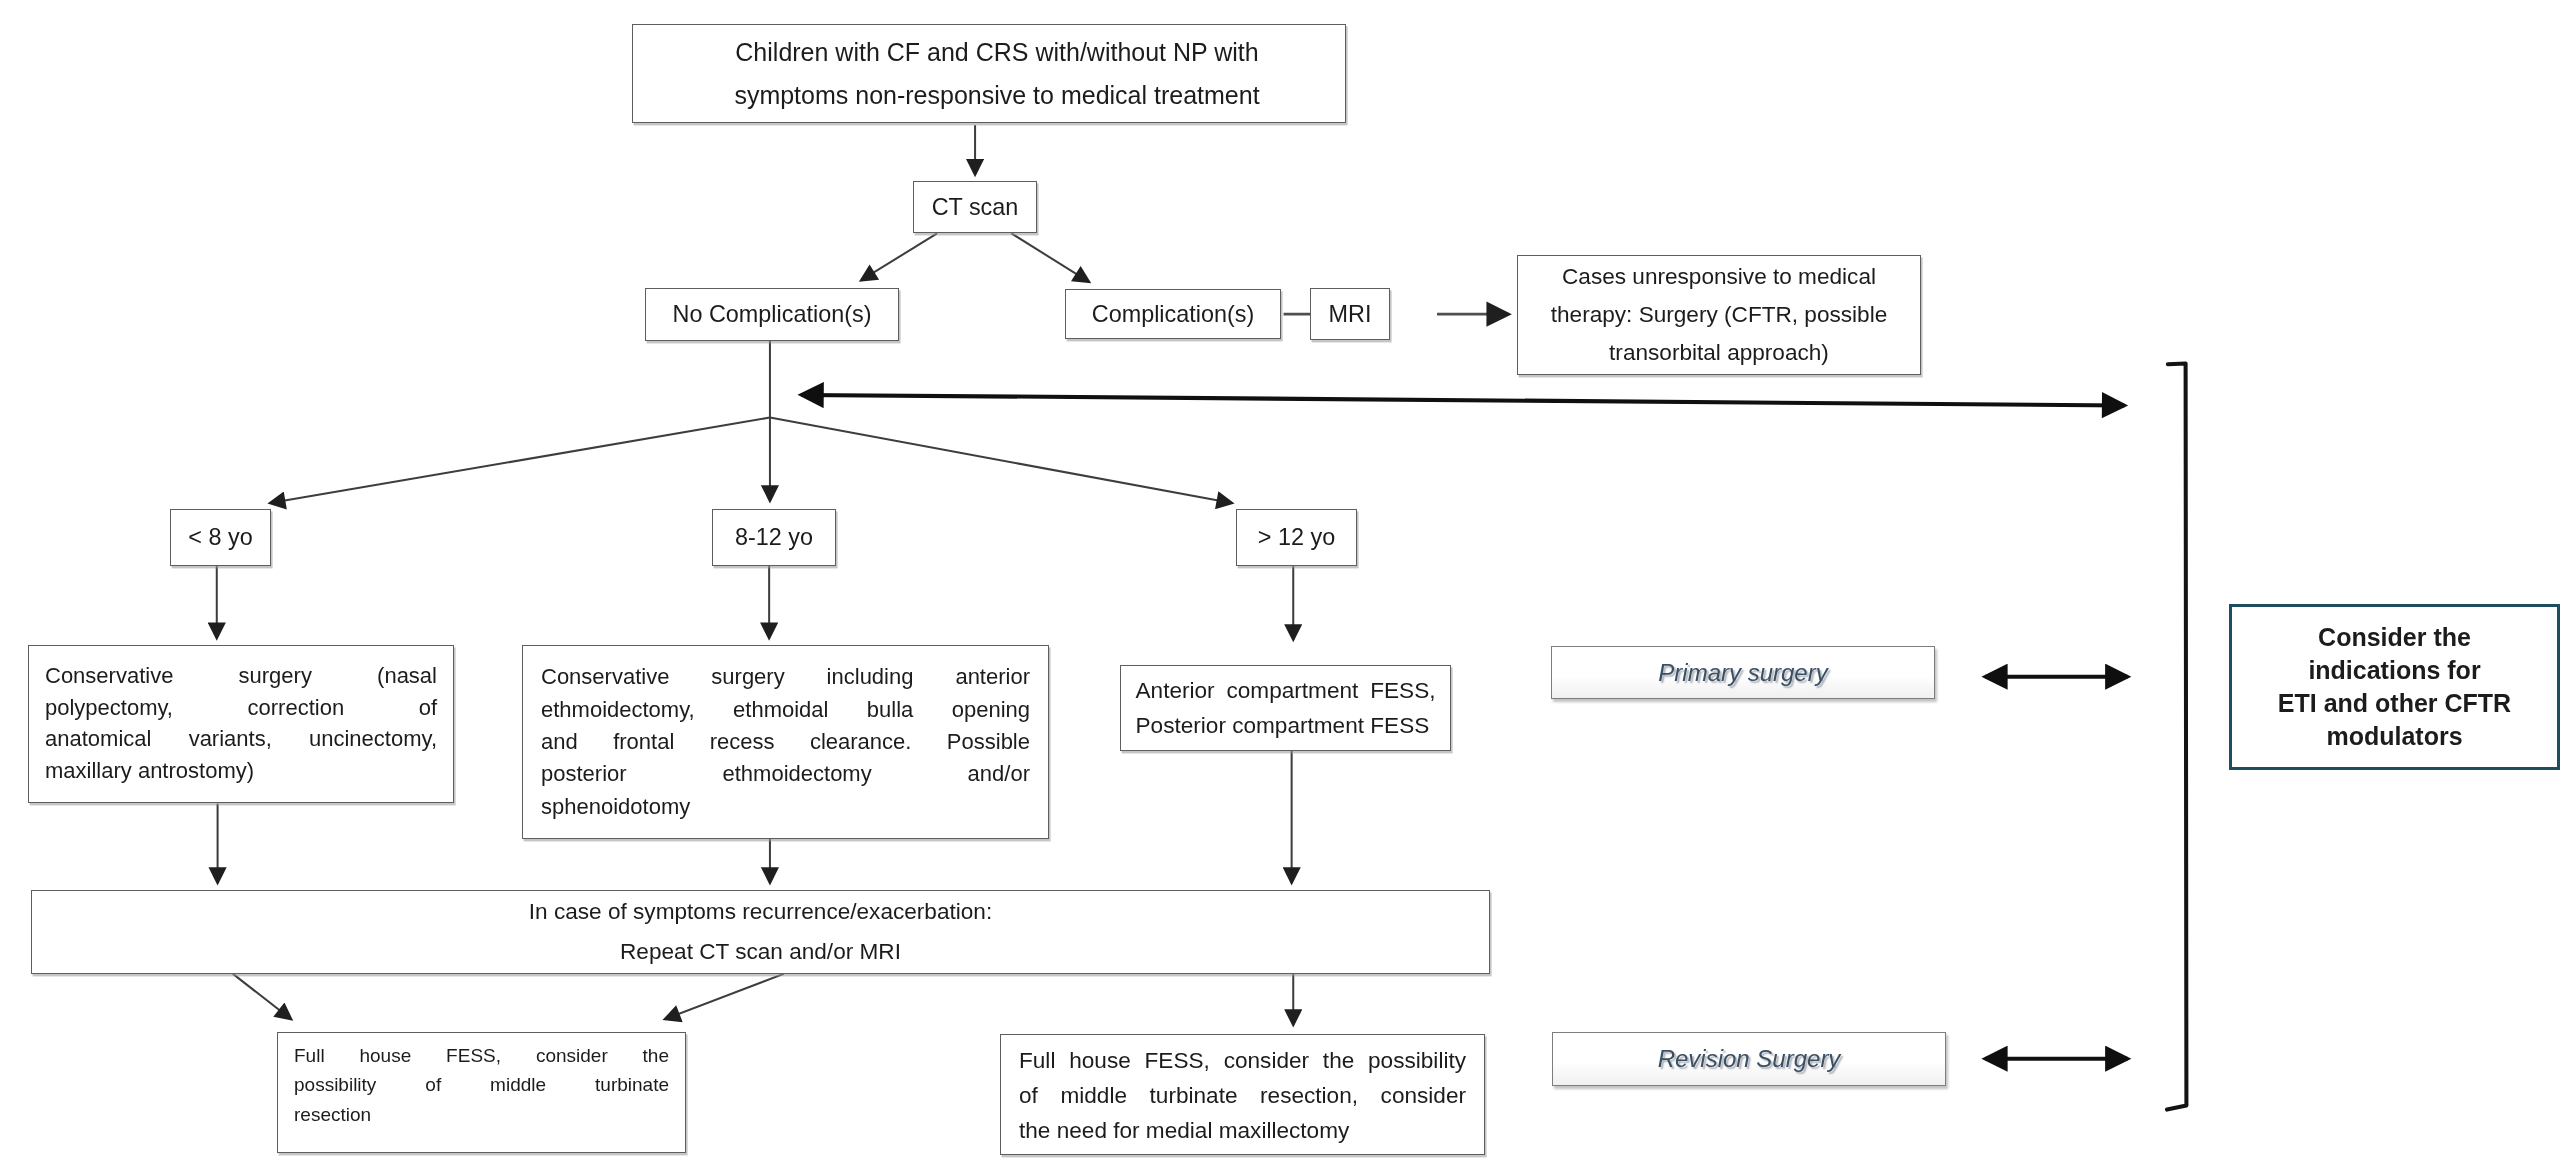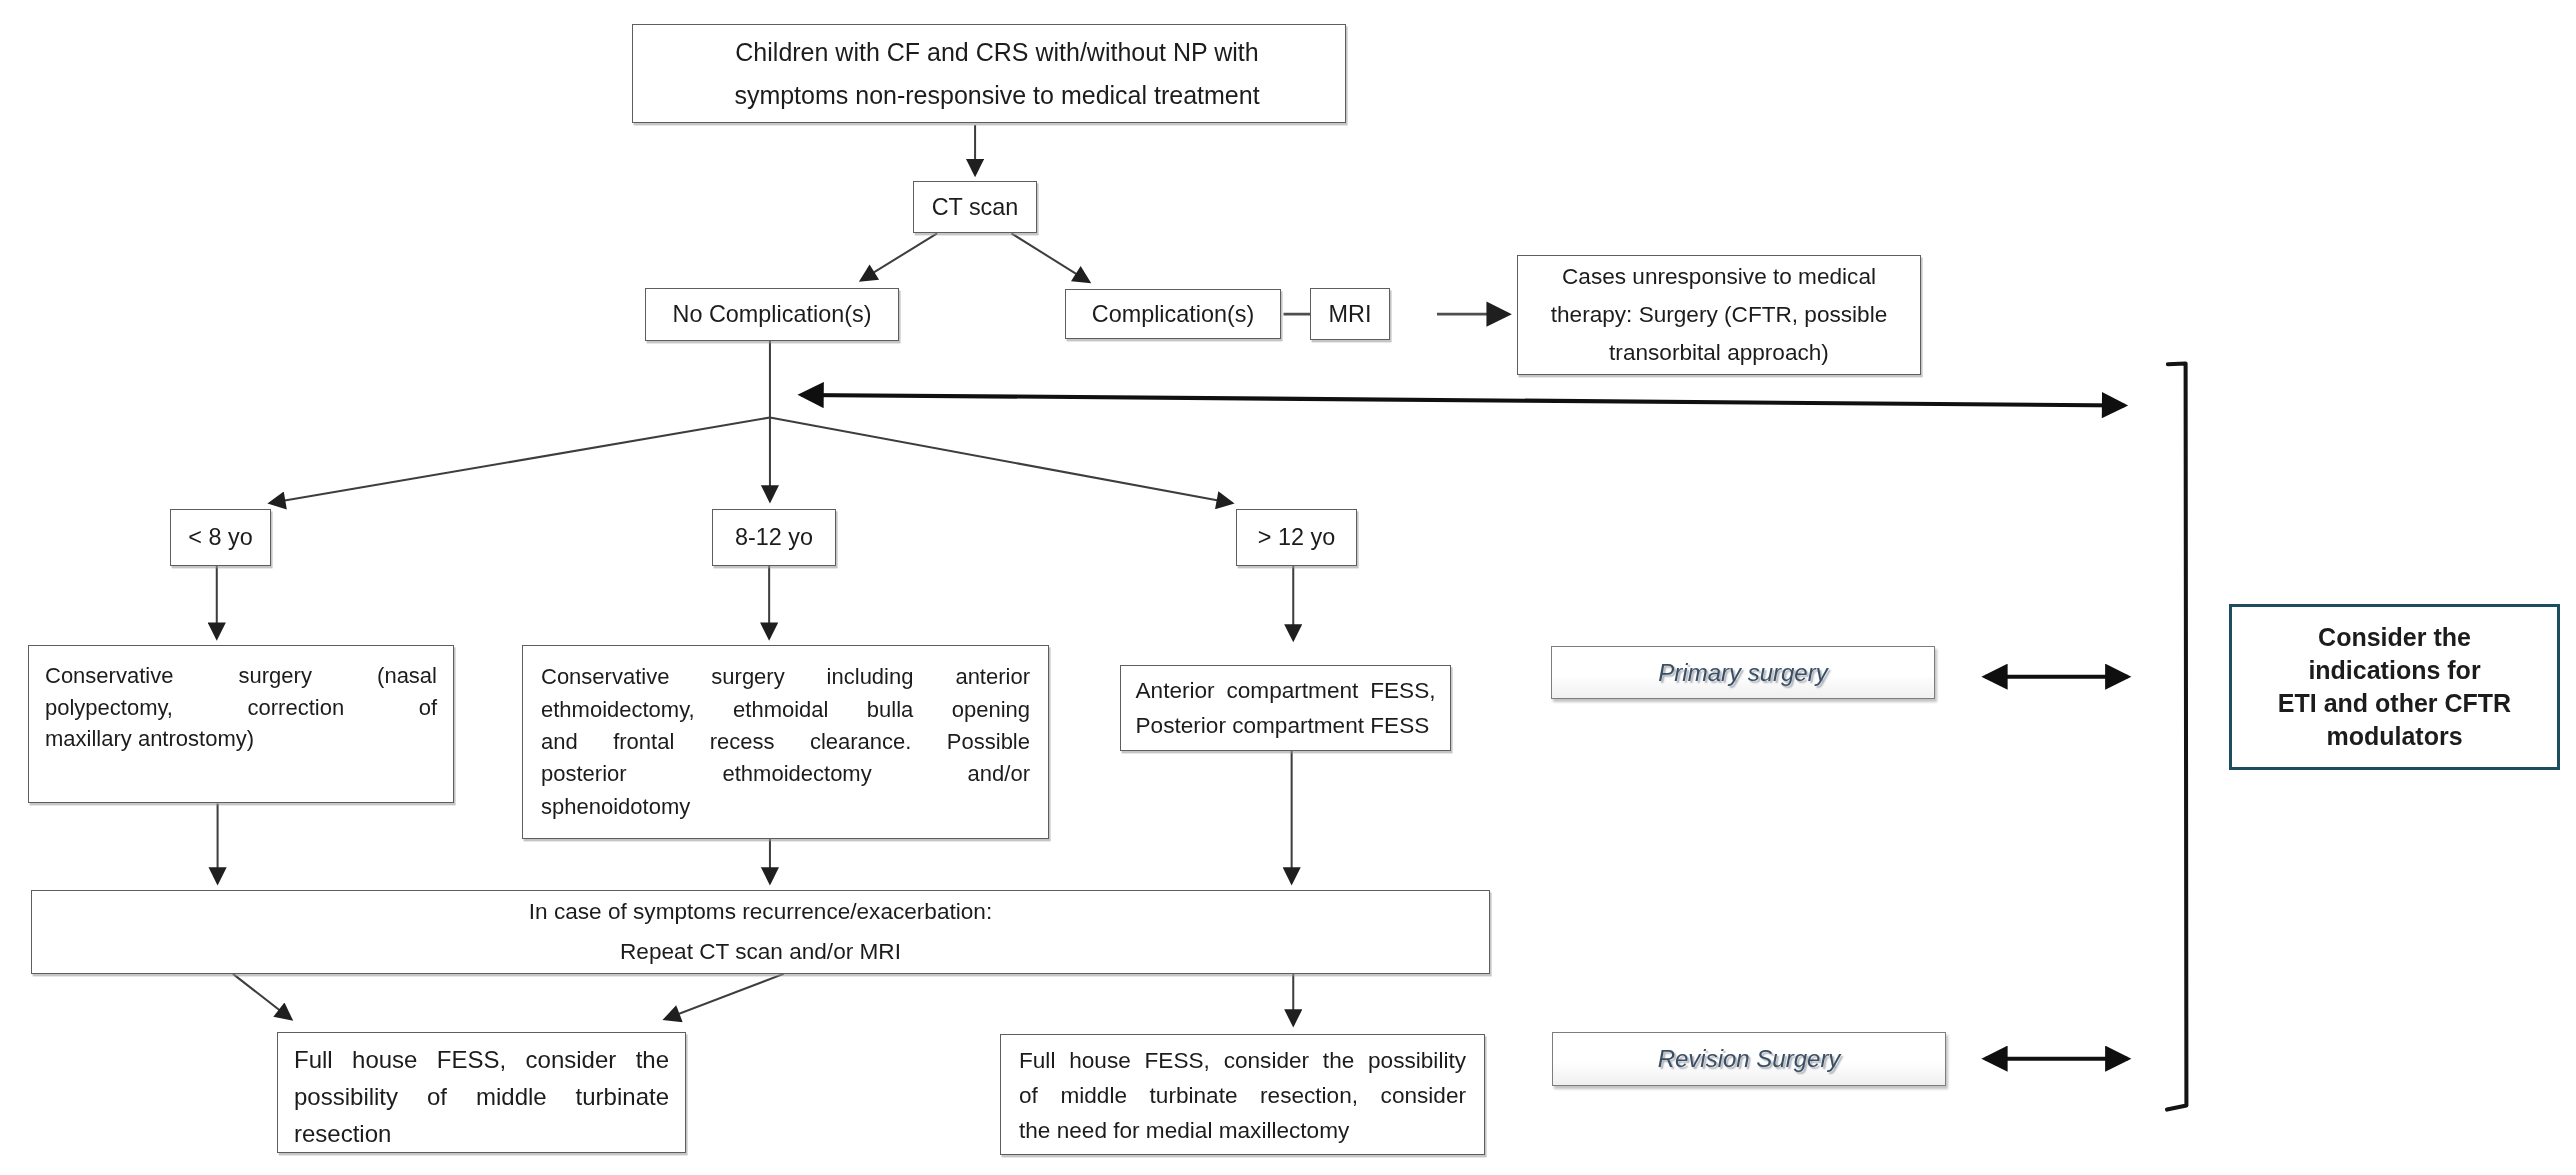--- a/index.html
+++ b/index.html
@@ -24,21 +24,21 @@
   #n-mri     {left:1310px;top:288px; width:80px;  height:52px;  font-size:23.4px;}
   #n-cases   {left:1517px;top:255px; width:404px; height:120px; font-size:22.6px; line-height:1.68;}
   #n-age1    {left:170px; top:509px; width:101px; height:57px;  font-size:23.4px;}
   #n-age2    {left:712px; top:509px; width:124px; height:57px;  font-size:23.4px;}
   #n-age3    {left:1236px;top:509px; width:121px; height:57px;  font-size:23.4px;}
   #n-cons1   {left:28px;  top:645px; width:426px; height:158px; font-size:22px; line-height:1.45; padding:13.7px 16px;}
   #n-cons2   {left:522px; top:645px; width:527px; height:194px; font-size:22px; line-height:1.47; padding:15.3px 18px;}
   #n-fess    {left:1120px;top:647px; width:331px; height:86px; font-size:22.6px; line-height:1.58; padding:6.5px 14.5px;margin-top:18px;}
   #n-primary {left:1551px;top:646px; width:384px; height:53px;  font-size:24px;}
   #n-recur   {left:31px;  top:890px;width:1459px;height:84px; font-size:22.6px; line-height:1.78;}
-  #n-fh1     {left:277px; top:1032px;width:409px; height:121px; font-size:24px; line-height:1.55; padding:8px 16px;}
+  #n-fh1     {left:277px; top:1032px;width:409px; height:121px; font-size:19px; line-height:1.55; padding:8px 16px;}
   #n-fh2     {left:1000px;top:1034px;width:485px; height:121px; font-size:22.6px; line-height:1.55; padding:8px 18px;}
   #n-revision{left:1552px;top:1032px;width:394px; height:54px;  font-size:24px;}
   #n-eti     {left:2229px;top:604px; width:331px; height:166px; font-size:25px;}
 </style>
 </head>
 <body>
 
 <div class="canvas">
 
   <svg class="wires" width="2576" height="1175" viewBox="0 0 3189 1455">
@@ -105,20 +105,21 @@
 
   <div class="node" id="n-age1">&lt; 8 yo</div>
 
   <div class="node" id="n-age2">8-12 yo</div>
 
   <div class="node" id="n-age3">&gt; 12 yo</div>
 
   <div class="node jbox" id="n-cons1">
       <div class="jl">Conservative surgery (nasal</div>
       <div class="jl">polypectomy, correction of</div>
+      <div class="jl">anatomical variants, uncinectomy,</div>
       <div class="jl">maxillary antrostomy)</div>
     </div>
 
   <div class="node jbox" id="n-cons2">
       <div class="jl">Conservative surgery including anterior</div>
       <div class="jl">ethmoidectomy, ethmoidal bulla opening</div>
       <div class="jl">and frontal recess clearance. Possible</div>
       <div class="jl">posterior ethmoidectomy and/or</div>
       <div class="jl">sphenoidotomy</div>
     </div>

